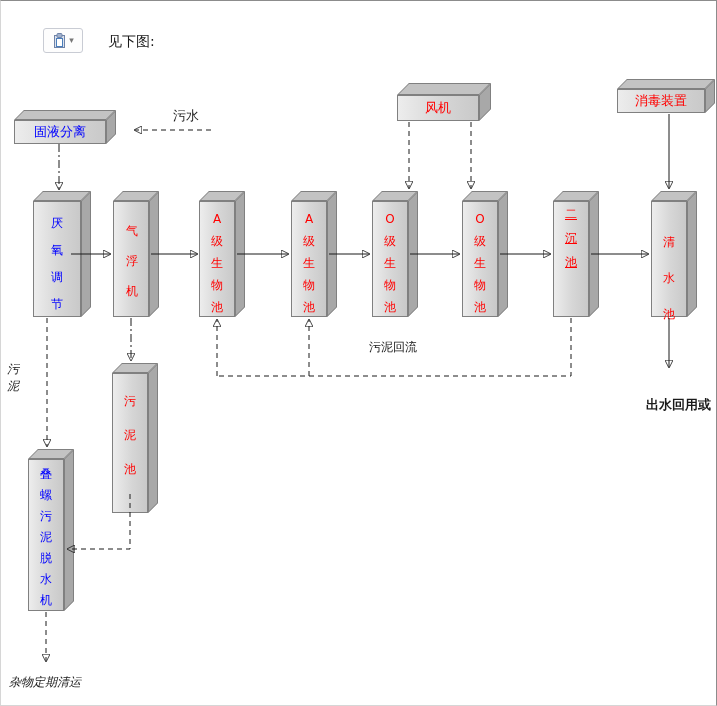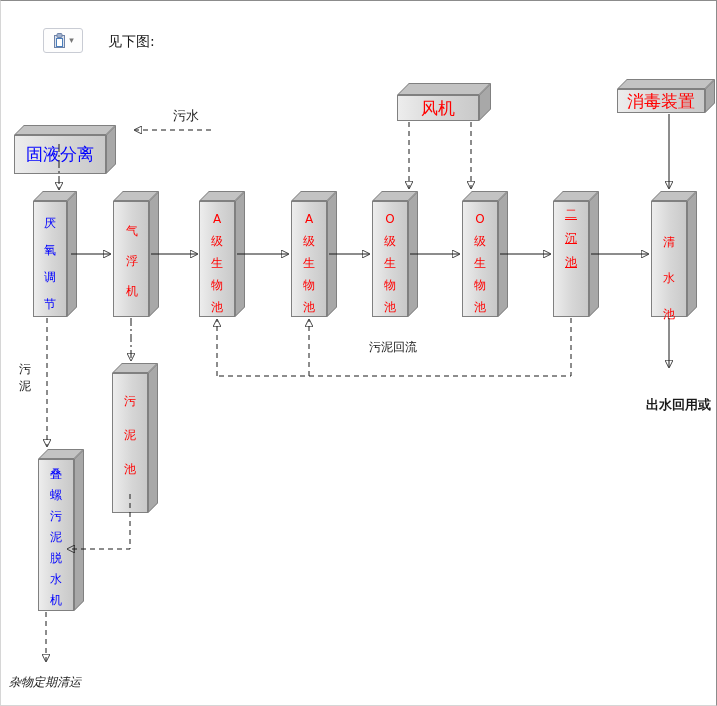--- a/index.html
+++ b/index.html
@@ -33,21 +33,21 @@
     background:#c3c3c3;border:1px solid #808080;
     transform:skewX(-45deg);transform-origin:0 100%;
   }
   .box3d .side{
     left:100%;top:var(--d,10px);width:var(--d,10px);height:calc(100% - var(--d,10px));
     background:#a8a8a8;border:1px solid #808080;
     transform:skewY(-45deg);transform-origin:0 0;
   }
   .box3d.h .front{align-items:center;}
   .vtext{display:block;width:14px;word-break:break-all;text-align:center;font-size:12px;}
-  .htext{font-size:17px;white-space:nowrap;}
+  .htext{font-size:13px;white-space:nowrap;}
   .blue{color:var(--text-blue,#0000ff);}
   .red{color:var(--text-red,#ff0000);}
 
   .lbl{position:absolute;font-size:12px;color:#1a1a1a;}
   .lbl.v{width:14px;word-break:break-all;line-height:17px;}
   .lbl.b{font-weight:bold;font-size:13px;margin-top:15px;}
   .overlay{position:absolute;left:0;top:0;pointer-events:none;}
   .overlay line,.overlay path{stroke:#1a1a1a;stroke-width:1;fill:none;}
   .dashed{stroke-dasharray:5 4;}
   .dashdot{stroke-dasharray:8 3 2 3;}
@@ -63,21 +63,21 @@
         <rect x="2.5" y="2.5" width="10" height="12" fill="#dde3ee" stroke="#6f83a8"></rect>
         <rect x="5" y="0.5" width="5" height="4" rx="1" fill="#9fb0cc" stroke="#6f83a8"></rect>
         <rect x="4.5" y="5.5" width="6" height="8" fill="#ffffff" stroke="#4a7ebb"></rect>
       </svg>
     </span>
     <span class="chev">▾</span>
   </div>
 
   <span class="caption">见下图:</span>
 
-  <div class="box3d h" style="left:13px;top:124px;width:92px;height:49px;">
+  <div class="box3d h" style="left:13px;top:109px;width:92px;height:34px;">
     <div class="face top"></div>
     <div class="face side"></div>
     <div class="face front">
       <span class="htext blue">固液分离</span>
     </div>
   </div>
 
   <div class="box3d h" style="left:396px;top:82px;width:82px;height:38px;--d:12px;">
     <div class="face top"></div>
     <div class="face side"></div>
@@ -87,21 +87,21 @@
   </div>
 
   <div class="box3d h" style="left:616px;top:78px;width:88px;height:34px;">
     <div class="face top"></div>
     <div class="face side"></div>
     <div class="face front">
       <span class="htext red">消毒装置</span>
     </div>
   </div>
 
-  <div class="box3d" style="left:32px;top:190px;width:34px;height:126px;">
+  <div class="box3d" style="left:32px;top:190px;width:48px;height:126px;">
     <div class="face top"></div>
     <div class="face side"></div>
     <div class="face front">
       <span class="vtext blue" style="line-height:27px;padding-top:8px;">厌氧调节</span>
     </div>
   </div>
 
   <div class="box3d" style="left:112px;top:190px;width:36px;height:126px;">
     <div class="face top"></div>
     <div class="face side"></div>
@@ -159,30 +159,30 @@
   </div>
 
   <div class="box3d" style="left:111px;top:362px;width:36px;height:150px;">
     <div class="face top"></div>
     <div class="face side"></div>
     <div class="face front">
       <span class="vtext red" style="line-height:34px;padding-top:10px;">污泥池</span>
     </div>
   </div>
 
-  <div class="box3d" style="left:27px;top:448px;width:36px;height:162px;margin-left:10px;">
+  <div class="box3d" style="left:27px;top:448px;width:36px;height:162px;">
     <div class="face top"></div>
     <div class="face side"></div>
     <div class="face front">
       <span class="vtext blue" style="line-height:21px;padding-top:4px;">叠螺污泥脱水机</span>
     </div>
   </div>
 
   <span class="lbl" style="left:172px;top:106px;font-size:13px;">污水</span>
-  <span class="lbl v" style="left:18px;top:360px;">污泥</span>
+  <span class="lbl v" style="left:6px;top:360px;font-style:italic;">污泥</span>
   <span class="lbl" style="left:368px;top:338px;">污泥回流</span>
   <span class="lbl b" style="left:645px;top:380px;">出水回用或</span>
   <span class="lbl" style="left:8px;top:673px;font-style:italic;">杂物定期清运</span>
 
   <svg class="overlay" width="717" height="706" viewBox="0 0 717 706">
     <defs>
       <marker id="arr" markerWidth="8" markerHeight="8" viewBox="0 0 10 10" refX="8.5" refY="5" orient="auto">
         <path d="M0,0 L10,5 L0,10 z" fill="#1a1a1a" stroke="none"></path>
       </marker>
     </defs>

